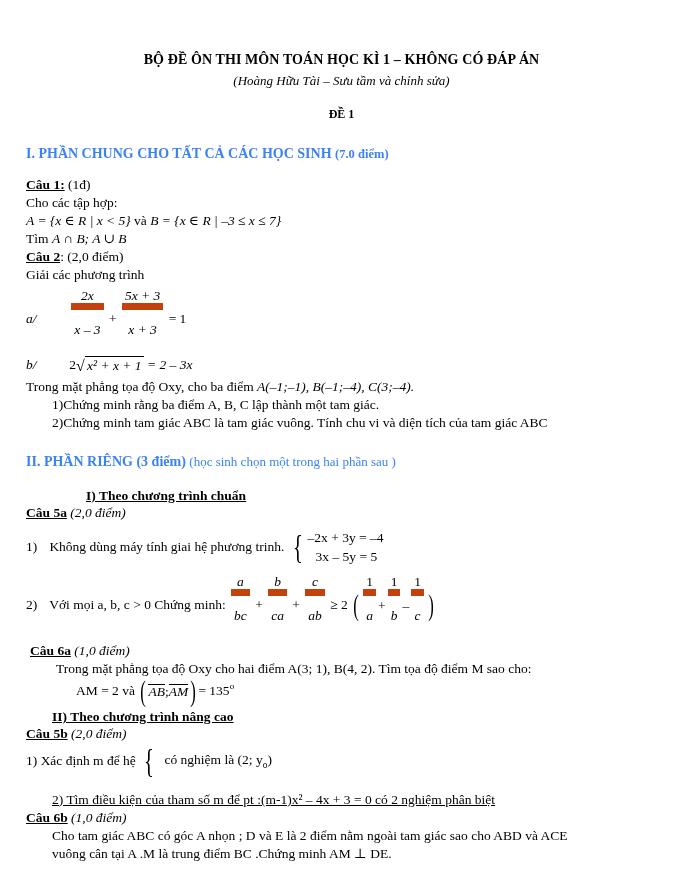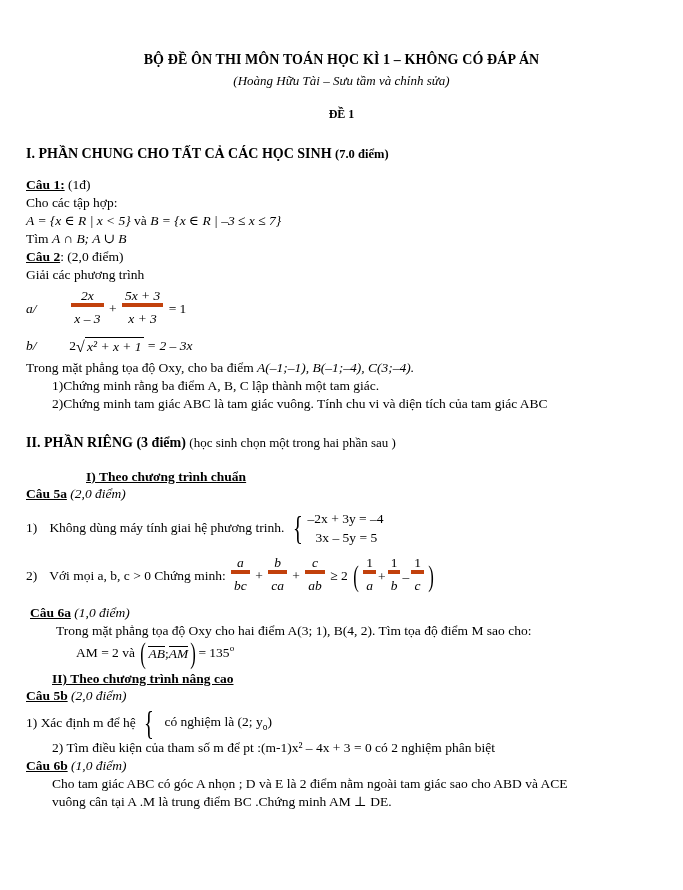--- a/index.html
+++ b/index.html
@@ -37,21 +37,21 @@
     font-size: 13px;
     margin: 4px 0 0 0;
   }
   .doc-code {
     text-align: center;
     font-weight: bold;
     font-size: 12px;
     margin: 18px 0 0 0;
   }
   .section-head {
-    color: #000000;
+    color: #3b82f6;
     font-weight: bold;
     font-size: 14px;
     margin: 24px 0 0 26px;
   }
   .section-head .suffix {
     font-weight: bold;
     font-size: 12.5px;
   }
   .section-head .note {
     font-weight: normal;
@@ -80,21 +80,21 @@
     display: inline-block;
     vertical-align: middle;
     text-align: center;
     font-style: italic;
     line-height: 1.12;
     margin: 0 2px;
     position: relative;
     top: -1px;
   }
   .frac .num { display: block; padding: 0 3px; }
-  .frac .den { display: block; padding: 4px 3px; border-top: 4px solid #c2410c; }
+  .frac .den { display: block; padding: 12px 3px; border-top: 7px solid #c2410c; }
 
   .sqrt {
     display: inline-block;
     vertical-align: middle;
     position: relative;
     padding-left: 9px;
   }
   .sqrt .radicand {
     display: inline-block;
     border-top: 1px solid #000;
@@ -317,21 +317,21 @@
 
     <div class="eqrow indent1" style="margin-top:5px;">
       <span>1)</span>
       <span>Xác định m để hệ</span>
       <span class="brace-sys">
         <span class="brace">{</span>
       </span>
       <span><span>có nghiệm là (2; y</span><span class="sub">o</span><span>)</span></span>
     </div>
 
-    <div class="line indent1" style="margin-top:2px;">2) Tìm điều kiện của tham số m để pt :(m-1)x² – 4x + 3 = 0 có 2 nghiệm phân biệt</div>
+    <div class="line indent1" style="margin-top:16px;text-decoration:underline;">2) Tìm điều kiện của tham số m để pt :(m-1)x² – 4x + 3 = 0 có 2 nghiệm phân biệt</div>
   </div>
 
   <div class="blk">
     <div class="line">
       <span class="cau">Câu 6b</span>
       <span class="pts-i">(1,0 điểm)</span>
     </div>
     <div class="line indent1">Cho tam giác ABC có góc A nhọn ; D và E là 2 điểm nằm ngoài tam giác sao cho ABD và ACE</div>
     <div class="line indent1">vuông cân tại A .M là trung điểm BC .Chứng minh AM ⊥ DE.</div>
   </div>

